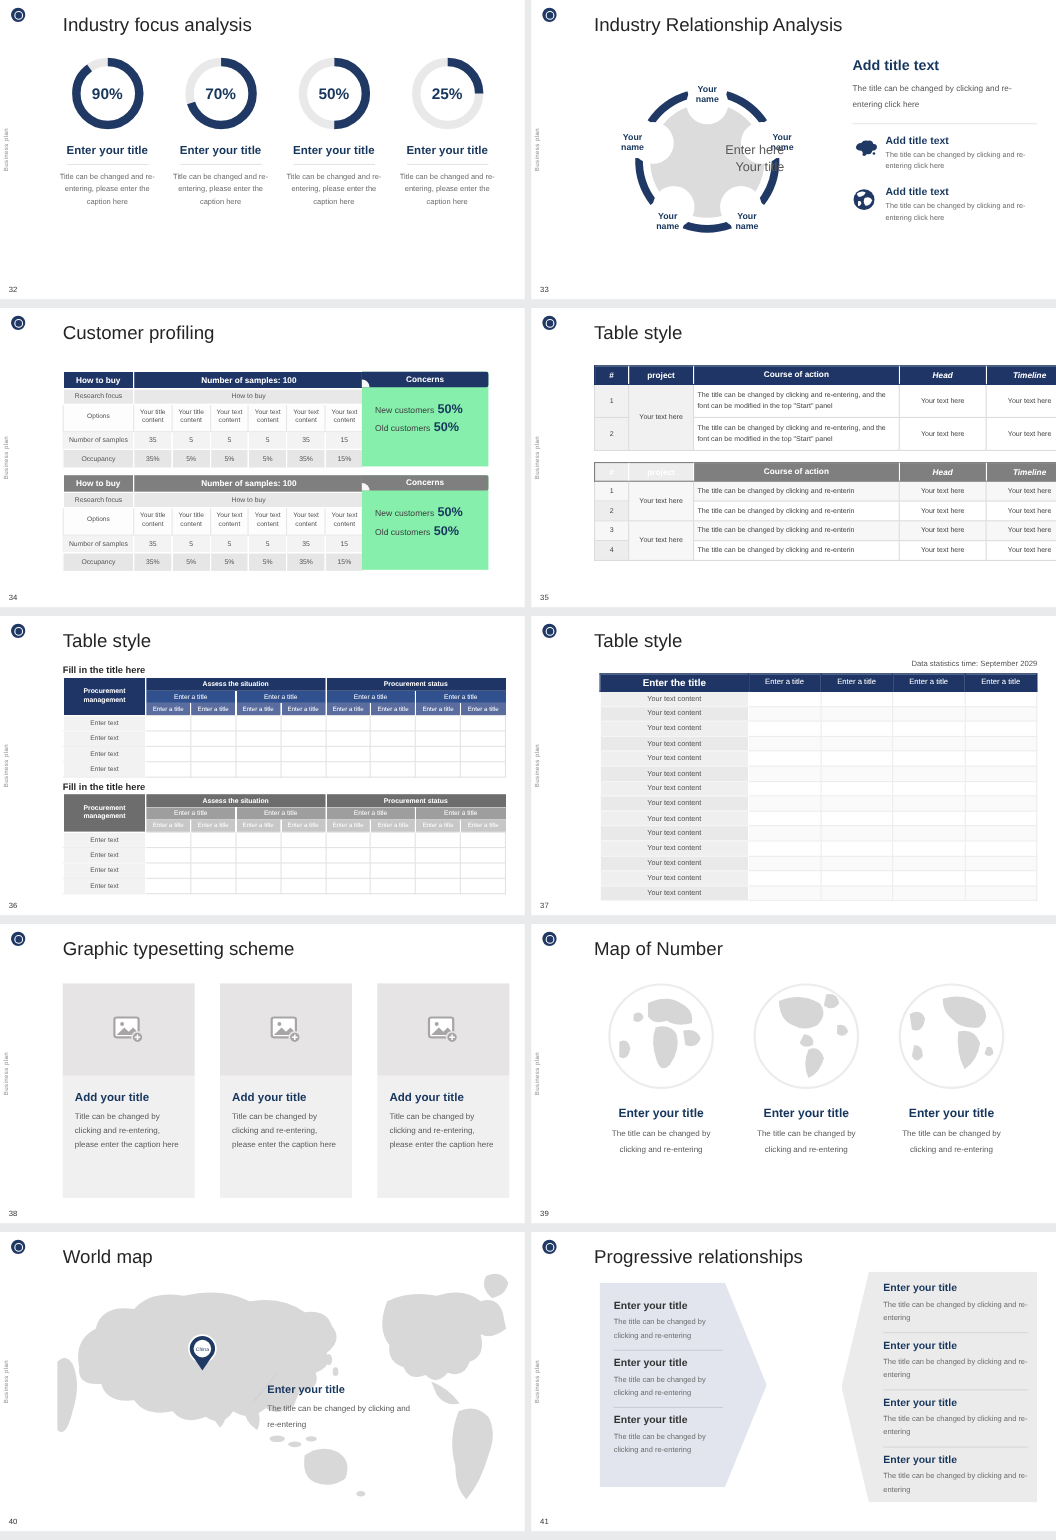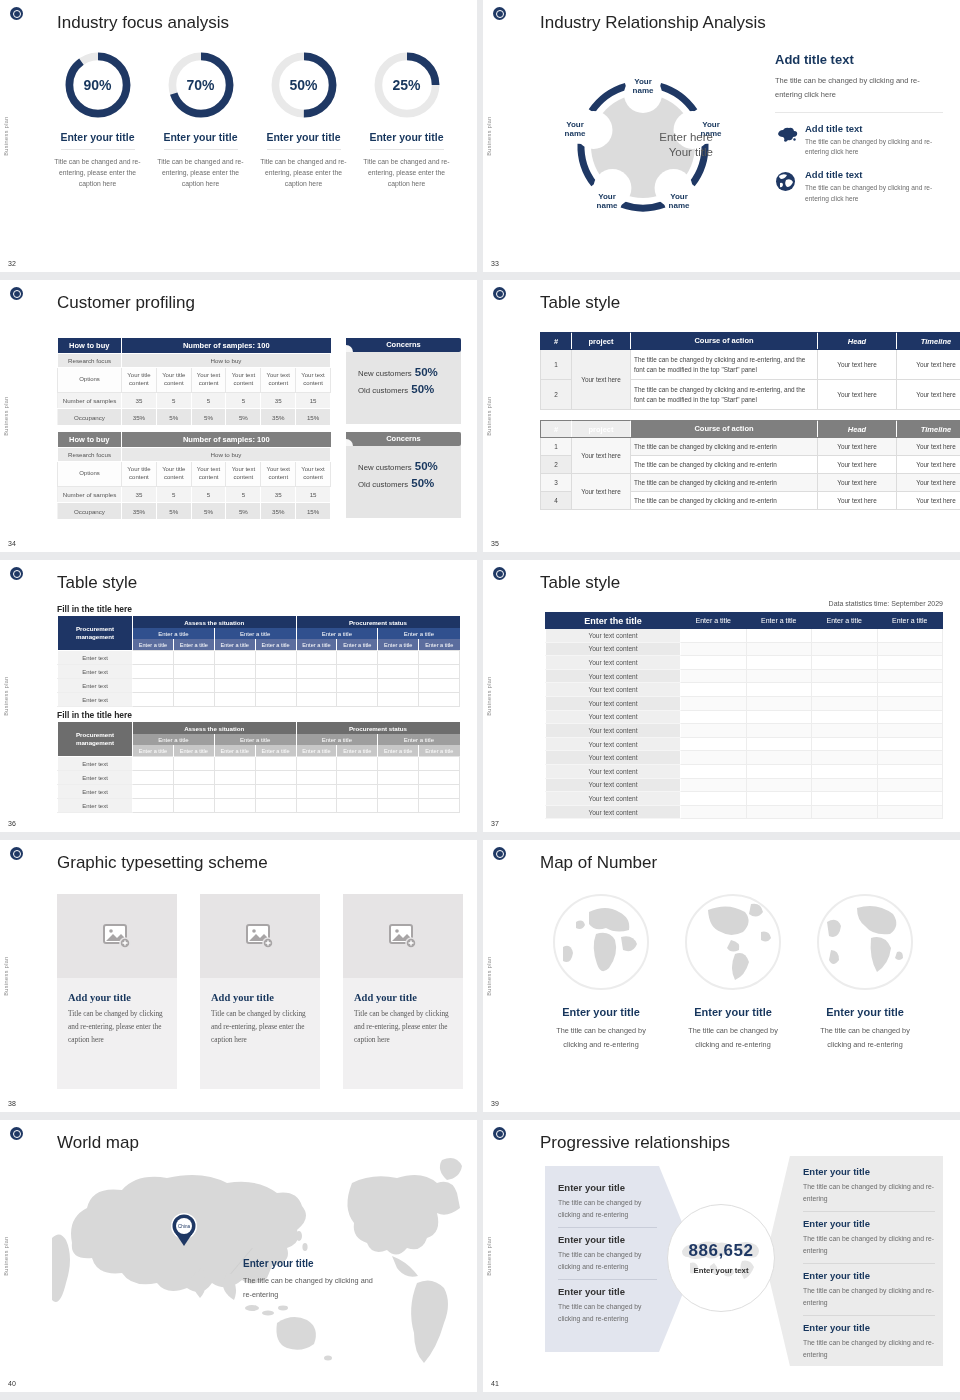--- a/index.html
+++ b/index.html
@@ -37,21 +37,21 @@
   .t34{position:absolute;left:57px;width:274px;border-collapse:collapse;table-layout:fixed;text-align:center;}
   .t34 td{padding:0;overflow:hidden;text-align:center;}
   .t34 .lc{width:64px;}
   .t34-head td{background:#1e3565;color:#fff;font-weight:bold;font-size:7.5px;height:15px;}
   .t34.grayv .t34-head td{background:#7f7f7f;}
   .t34-head td:first-child{border-right:1px solid rgba(255,255,255,.35);}
   .t34-research td{background:#e8e8e8;font-size:6.2px;color:#555;height:13px;border:1px solid #fff;}
   .t34-options td{background:#fdfdfd;font-size:6px;color:#555;height:24px;border:1px solid #e7e7e7;line-height:1.3;}
   .t34-samples td{background:#f3f3f3;font-size:6.2px;color:#555;height:15px;border:1px solid #fff;border-left:1px solid #eee;}
   .t34-occ td{background:#e6e6e6;font-size:6.2px;color:#555;height:16px;border:1px solid #fff;border-left:1px solid #f2f2f2;}
-  .concern{position:absolute;left:346px;width:115px;height:86px;background:#e5e5e5;}
+  .concern{position:absolute;left:329px;width:115px;height:86px;background:#86efac;}
   .concern-bar{position:relative;height:14px;background:#1e3565;color:#fff;font-size:7.5px;font-weight:bold;text-align:center;line-height:14px;border-radius:0 2px 2px 0;}
   .concern.grayv .concern-bar{background:#7f7f7f;}
   .concern-bar::after{content:"";position:absolute;left:0;bottom:0;width:7px;height:7px;background:#f7f7f7;border-top-right-radius:7px;}
   .concern-body{padding:14px 0 0 12px;}
   .concern-line{margin-bottom:5px;font-size:7.8px;color:#404040;}
   .concern-line b{font-size:11.5px;color:#17365d;margin-left:3px;}
   
   .t35{position:absolute;left:57px;width:403px;border-collapse:collapse;table-layout:fixed;text-align:center;}
   .t35 td{padding:0 3px;overflow:hidden;font-size:6.4px;color:#444;border:1px solid #dcdcdc;}
   .t35 .hrow td{background:#1e3565;color:#fff;font-weight:bold;font-size:7.5px;height:16px;border:1px solid #1e3565;border-right:1px solid rgba(255,255,255,.25);}
@@ -87,21 +87,21 @@
   .t37{position:absolute;left:62px;top:52px;width:398px;border-collapse:collapse;table-layout:fixed;text-align:center;}
   .t37 td{padding:0;height:12.6px;border:1px solid #ededed;font-size:6.6px;color:#555;}
   .t37 .hrow td{background:#1e3565;color:#fff;height:15px;border:1px solid #1e3565;font-size:7px;}
   .t37 .hrow td:first-child{font-size:9px;font-weight:bold;}
   .t37 .c1{width:135px;}
   .t37 tr:nth-child(even) td{background:#fafafa;}
   .t37 td.lbl{background:#efefef;border:1px solid #fff;border-bottom:1px solid #f5f5f5;}
   .t37 tr:nth-child(even) td.lbl{background:#e9e9e9;}
   
   .cards38{position:absolute;left:57px;top:54px;display:flex;gap:23px;}
-  .card38{width:120px;font-family:Liberation Serif, serif;}
+  .card38{width:120px;}
   .card38-img{height:84px;background:#e6e4e5;display:flex;align-items:center;justify-content:center;}
   .card38-body{height:97px;background:#f1f0f1;padding:14px 11px 0;}
   .card38-title{font-size:10.5px;font-weight:bold;color:#17365d;margin-bottom:5px;}
   .card38-cap{font-size:7.3px;color:#595959;line-height:1.75;}
   
   .globes39{position:absolute;left:62px;top:52px;display:flex;gap:20px;}
   .globe39{width:112px;text-align:center;}
   .globe39 svg{display:block;margin:0 auto;}
   .globe39-title{margin-top:14px;font-size:11px;font-weight:bold;color:#17365d;}
   .globe39-cap{margin-top:6px;font-size:7.3px;color:#595959;line-height:1.9;}
@@ -908,30 +908,16 @@
       </div>
         <div class="p-item">
         <div class="p-item-title">Enter your title</div>
         <div class="p-item-cap">The title can be changed by clicking and re-entering</div>
       </div>
         <div class="p-item">
         <div class="p-item-title">Enter your title</div>
         <div class="p-item-cap">The title can be changed by clicking and re-entering</div>
       </div>
       </div>
-    <div class="p-circle">
-      <svg width="90" height="48" viewBox="0 0 90 48">
-        <g fill="#cfcfcf">
-          <path d="M6,16 Q10,8 20,10 Q30,4 42,8 Q52,6 56,14 Q52,22 44,20 Q38,26 30,22 Q18,26 12,22 Q6,22 6,16 Z"></path>
-          <path d="M14,28 Q20,26 22,32 Q20,40 14,38 Z"></path>
-          <path d="M38,28 q6,6 2,12 q-7,-3 -6,-9 Z"></path>
-          <path d="M58,10 Q70,4 80,10 Q86,16 80,22 Q70,24 64,18 Z"></path>
-          <path d="M66,26 Q74,24 78,32 Q74,42 68,44 Q62,34 66,26 Z"></path>
-          <path d="M50,34 Q58,32 58,38 Q54,44 48,40 Z"></path>
-        </g>
-      </svg>
-      <div class="p-num">886,652</div>
-      <div class="p-numcap">Enter your text</div>
-    </div>
     <span class="snum">41</span>
   </div>
 
 </div>
 
 </body></html>

